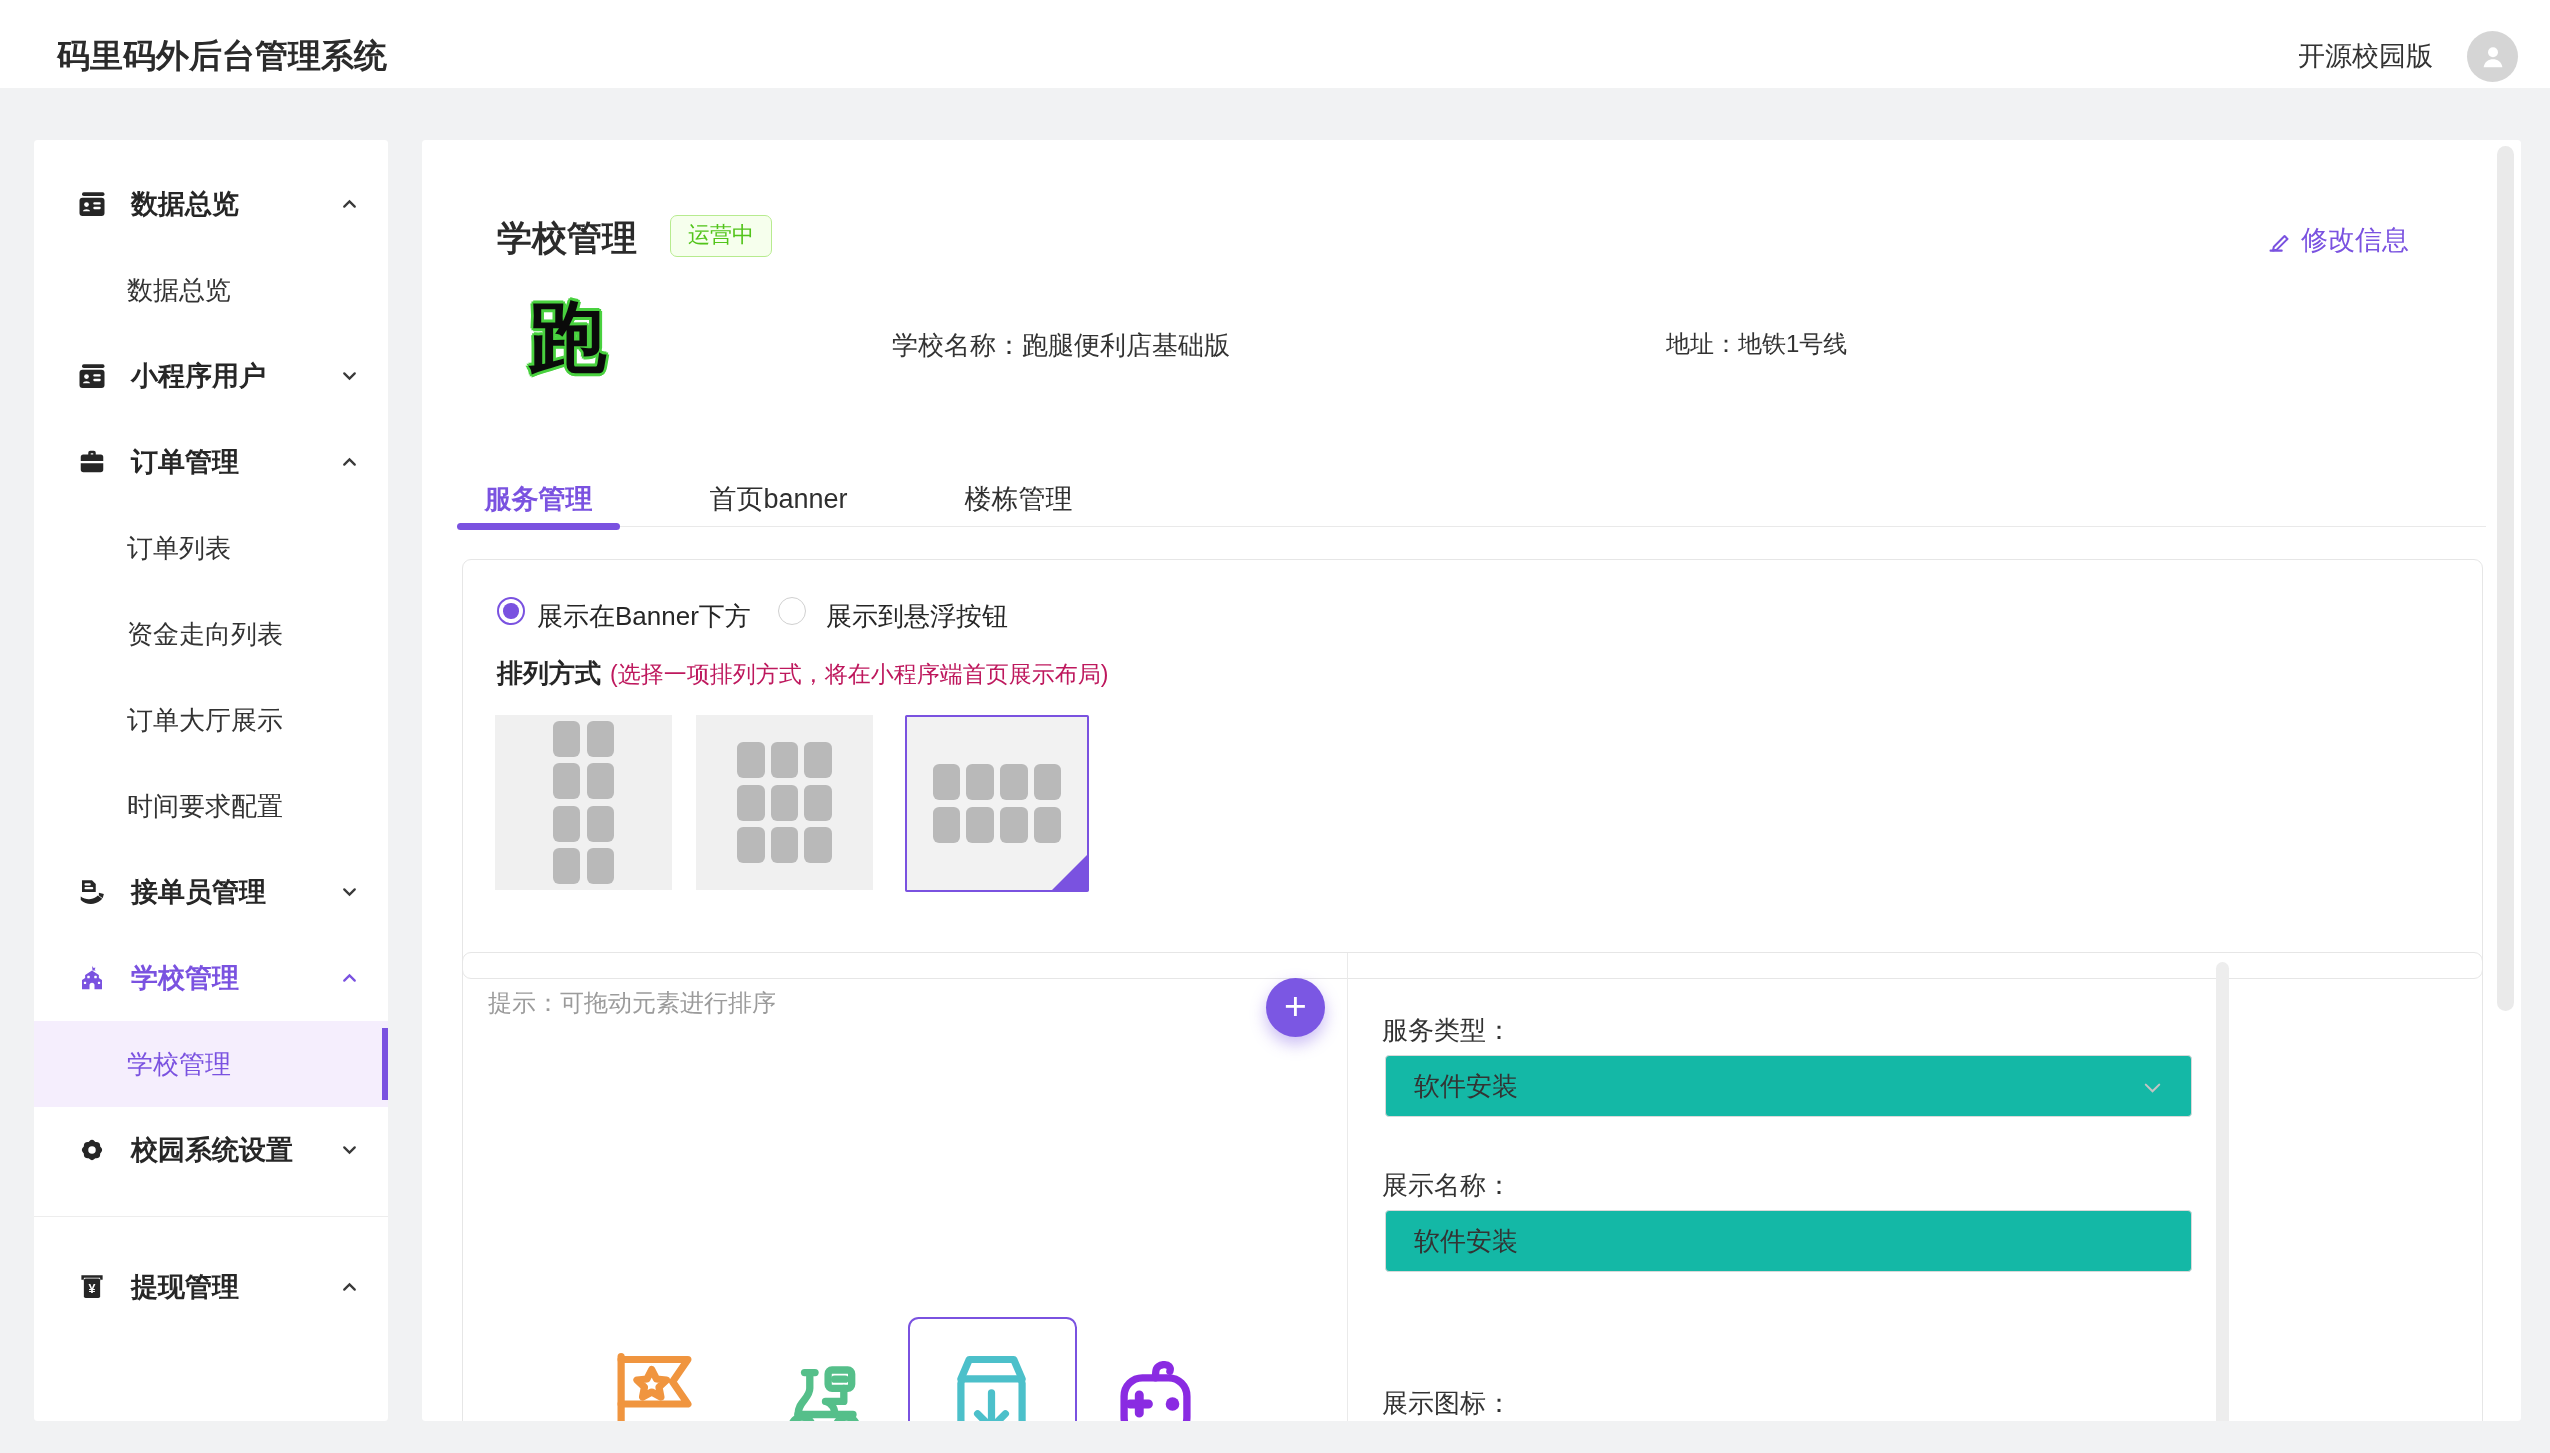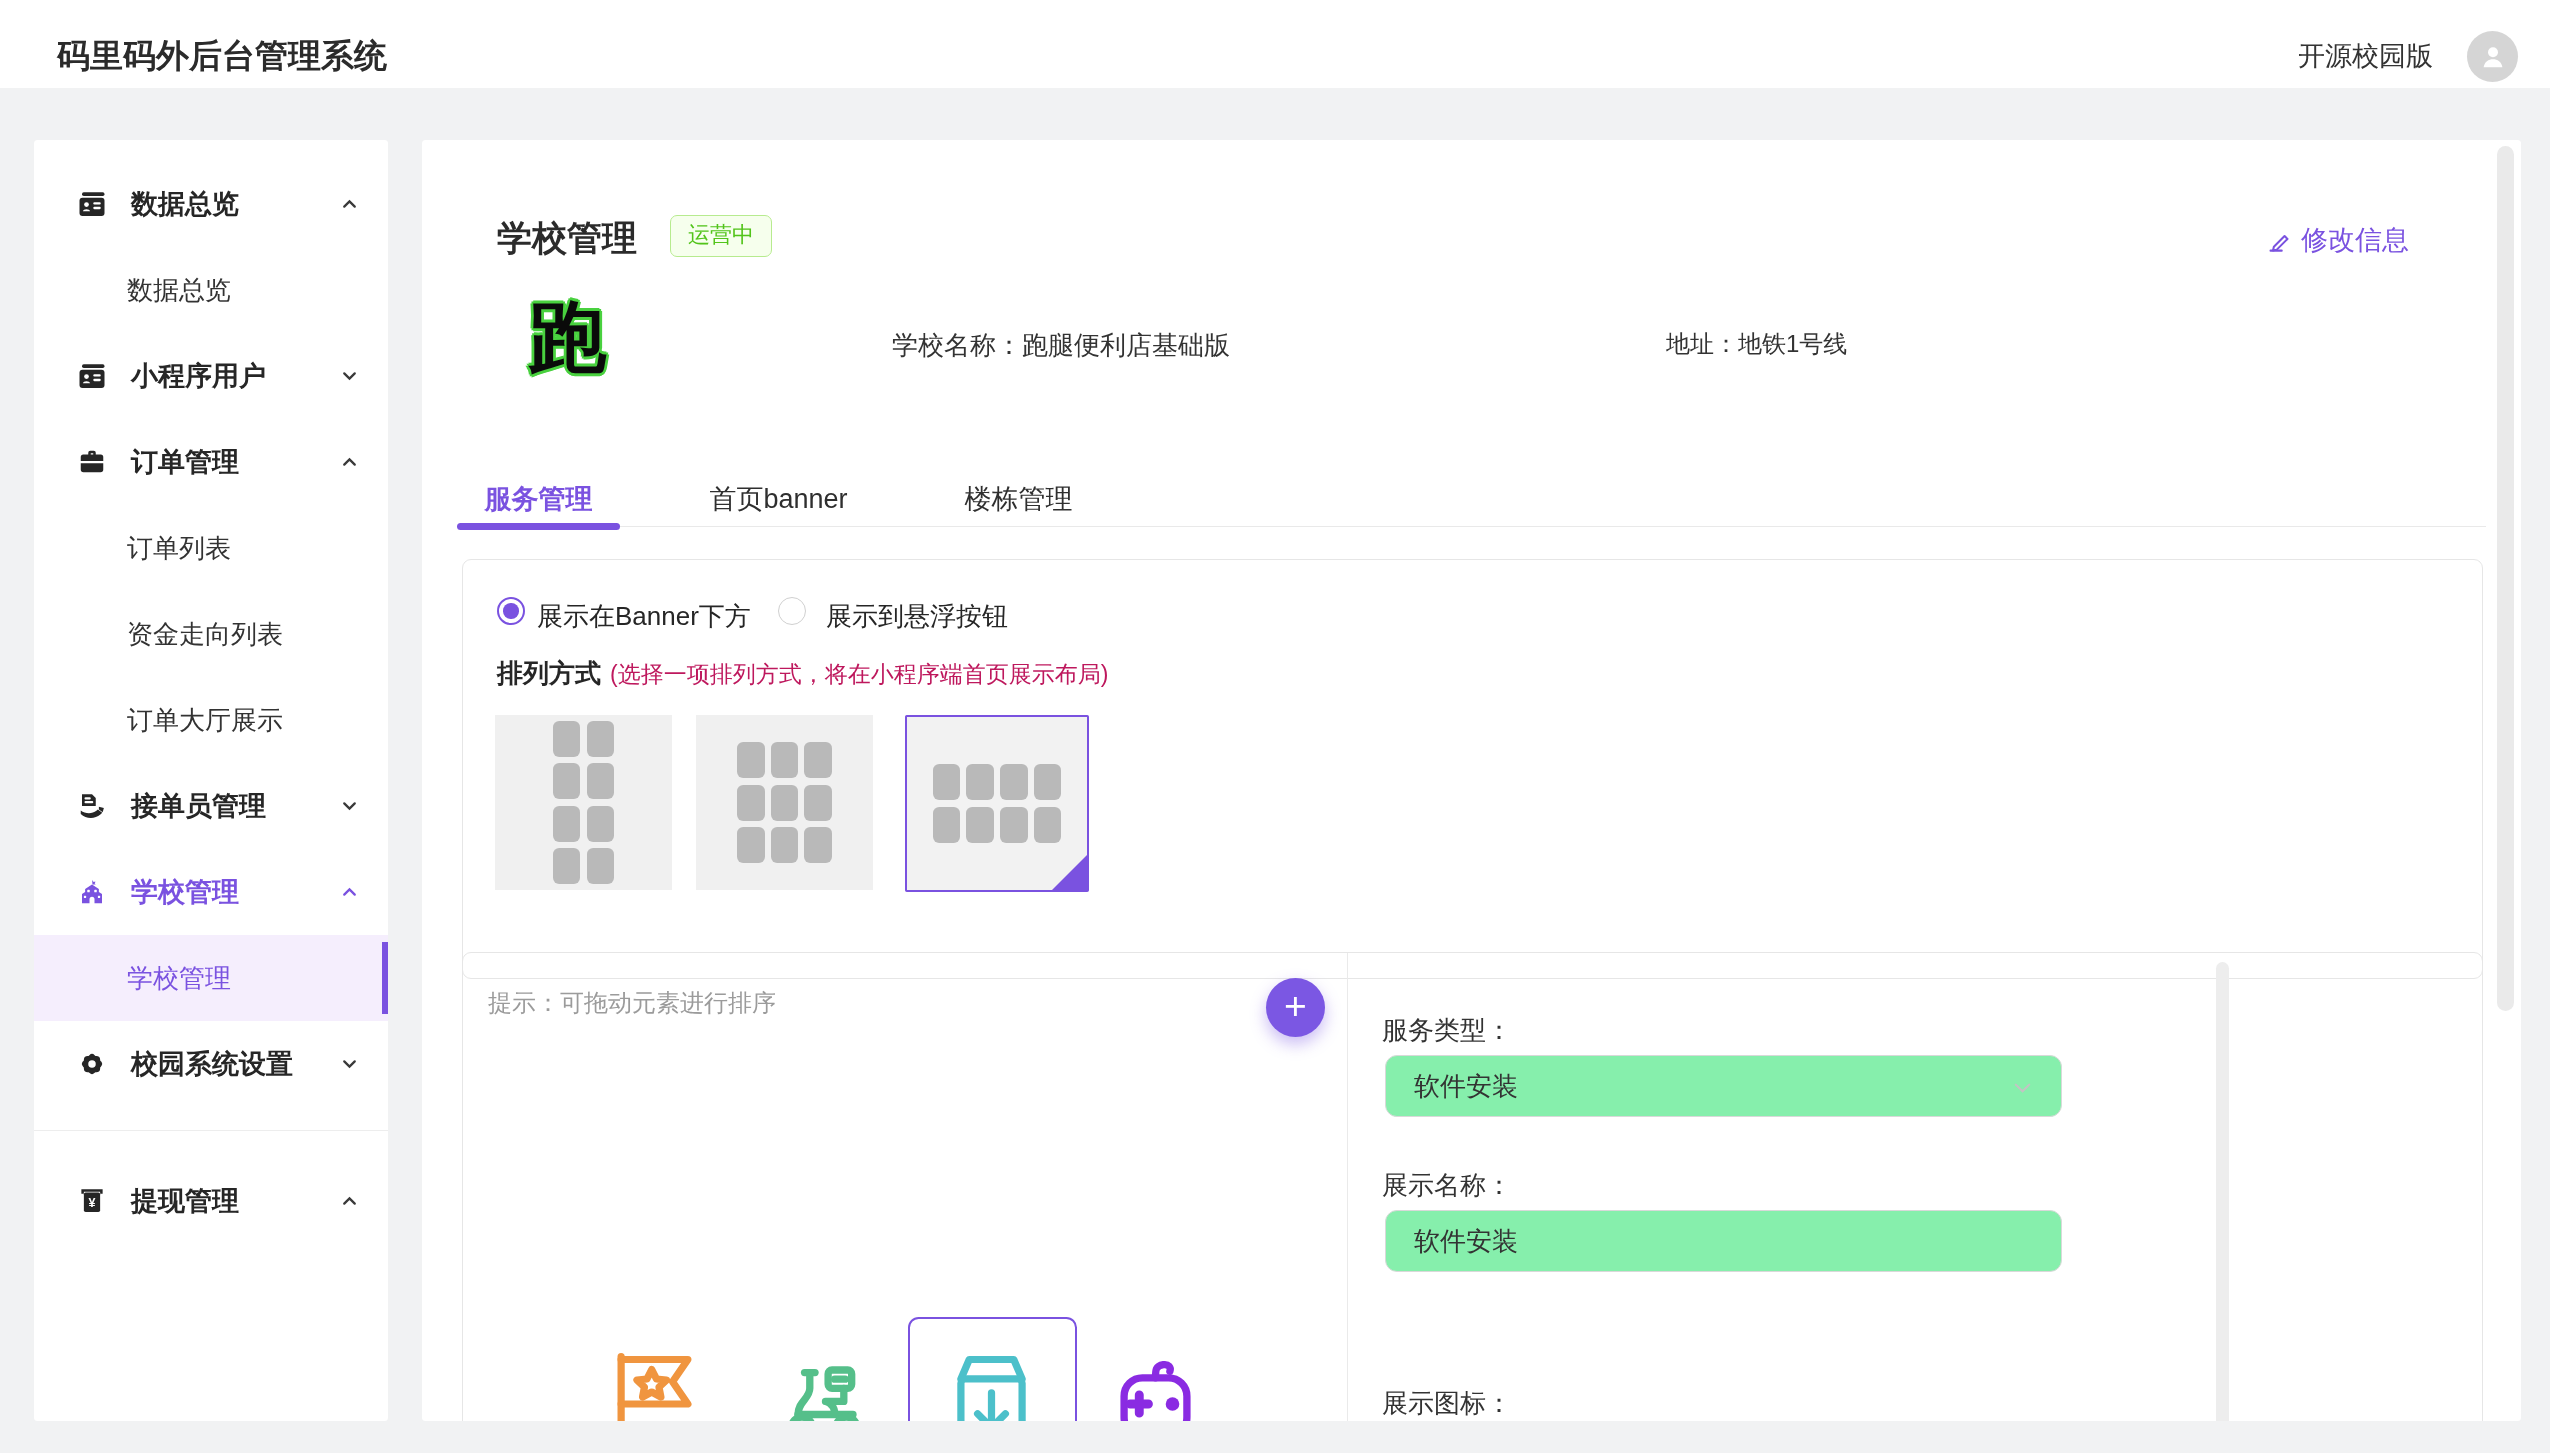--- a/index.html
+++ b/index.html
@@ -55,21 +55,21 @@
   .sq { width:27.5px; height:36px; border-radius:6.2px; background:#b9b9b9; }
 
   .panel2 { position:absolute; left:40px; top:812px; width:2021px; height:550px; border:0.9px solid #e6e6e6; border-radius:9px 9px 0 0; }
   .drag-hint { position:absolute; left:25px; top:34px; font-size:24px; color:#9b9b9b; }
   .plus-btn { position:absolute; left:803px; top:25px; width:59px; height:59px; border-radius:50%; background:#7b57e3; color:#fff; font-size:39px; line-height:55px; text-align:center; box-shadow:0 7px 16px rgba(123,87,227,.4); cursor:pointer; }
   .vdivider { position:absolute; left:884px; top:0; bottom:0; width:0.9px; background:#eaeaea; }
   .service-icon { position:absolute; top:398px; width:89px; height:106px; }
   .service-sel-card { position:absolute; left:445px; top:364px; width:169px; height:151px; border:2.7px solid #7a52e0; border-radius:10.6px; background:#fff; }
   .service-sel-card .service-icon { position:absolute; left:37px; top:32px; }
   .form-label { position:absolute; left:919px; font-size:26px; color:#333; }
-  .field { position:absolute; left:922px; width:677px; height:62px; border:0.9px solid #d9d9d9; border-radius:12px; background:#86efac; font-size:26px; color:#333; line-height:60px; padding:0 28px; }
+  .field { position:absolute; left:922px; width:807px; height:62px; border:0.9px solid #d9d9d9; border-radius:4px; background:#14b8a6; font-size:26px; color:#333; line-height:60px; padding:0 28px; }
   .field .sel-chev { position:absolute; right:27px; top:19.5px; }
   .form-scrollbar { position:absolute; left:1753px; top:9px; width:13.3px; height:497px; background:#ededed; border-radius:7px; }
   .card-scrollbar { position:absolute; left:2075px; top:6.2px; width:17px; height:865px; background:#eaeaea; border-radius:9px; }
 
   svg { display:block; }
 </style>
 </head>
 <body>
 
 <div class="header">
@@ -133,20 +133,23 @@
   </div>
 
   <div class="side-row sub">
     <span>订单列表</span>
   </div>
   <div class="side-row sub">
     <span>资金走向列表</span>
   </div>
   <div class="side-row sub">
     <span>订单大厅展示</span>
+  </div>
+  <div class="side-row sub">
+    <span>时间要求配置</span>
   </div>
 
   <div class="side-row group">
     <svg class="mi" viewBox="0 0 24 24" fill="#262626">
         <path d="M4 2.5h8l3 3V12H4z"></path>
         <rect x="6" y="5" width="5" height="1.7" rx=".8" fill="#fff"></rect>
         <rect x="6" y="8" width="7" height="1.7" rx=".8" fill="#fff"></rect>
         <path d="M3 15.5c3.5 2.8 9 3 12.5.3l1.2-1 3.5 2.6-1.5 1.4c-4.5 3.8-11.5 3.6-15.7-.4z"></path>
         <path d="M17.5 12.5l4 1-1 3.5-3-2.2z"></path>
       </svg>

